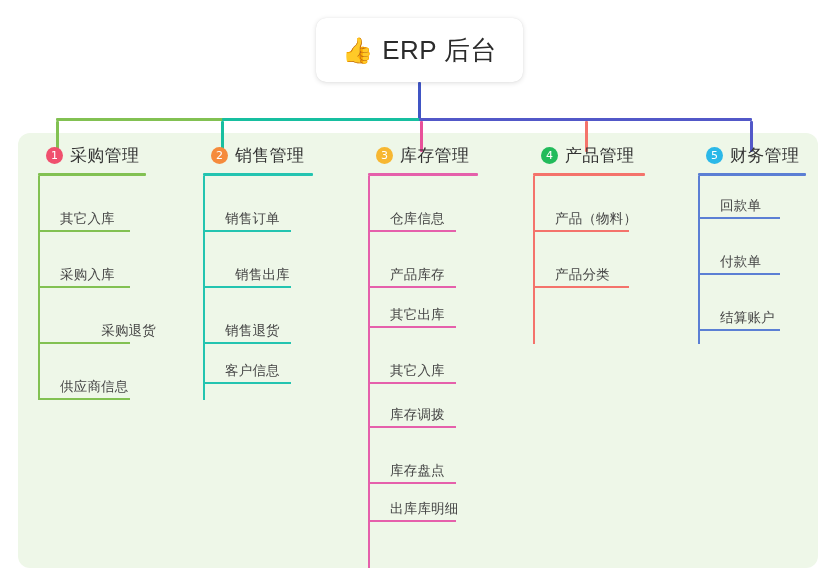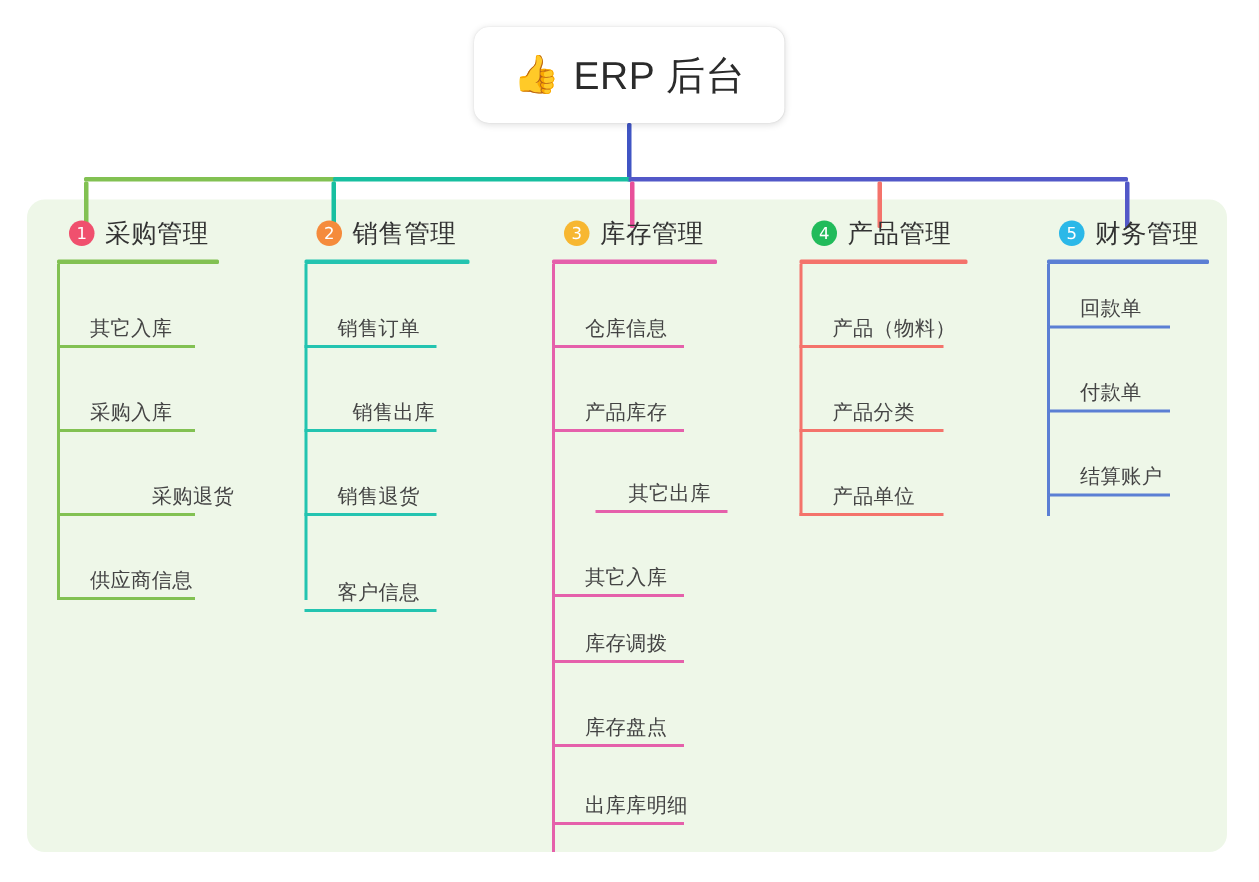--- a/index.html
+++ b/index.html
@@ -215,21 +215,21 @@
             <div class="leaf-rule" style="background: rgb(35, 196, 176); width: 88px;"></div>
           </div>
           <div class="leaf" style="height: 56px; padding-left: 32px;">
             <span class="leaf-label">销售出库</span>
             <div class="leaf-rule" style="background: rgb(35, 196, 176); width: 88px;"></div>
           </div>
           <div class="leaf" style="height: 56px;">
             <span class="leaf-label">销售退货</span>
             <div class="leaf-rule" style="background: rgb(35, 196, 176); width: 88px;"></div>
           </div>
-          <div class="leaf" style="height: 64px; text-align: center;">
+          <div class="leaf" style="height: 40px; text-align: center;">
             <span class="leaf-label">客户信息</span>
             <div class="leaf-rule" style="background: rgb(35, 196, 176); width: 88px;"></div>
           </div>
         </div>
       </div>
       <div class="column" style="left: 368px; top: 143px; width: 120px;">
         <div class="col-head">
           <span class="badge" style="background: rgb(247, 183, 49);">3</span>
           <span class="col-title">库存管理</span>
         </div>
@@ -237,60 +237,56 @@
         <div class="leaves" style="height: 392px;">
           <div class="spine" style="background: rgb(229, 96, 171); height: 392px;"></div>
           <div class="leaf" style="height: 56px;">
             <span class="leaf-label">仓库信息</span>
             <div class="leaf-rule" style="background: rgb(229, 96, 171); width: 88px;"></div>
           </div>
           <div class="leaf" style="height: 56px;">
             <span class="leaf-label">产品库存</span>
             <div class="leaf-rule" style="background: rgb(229, 96, 171); width: 88px;"></div>
           </div>
-          <div class="leaf" style="height: 54px; margin-left: 29px;">
+          <div class="leaf" style="height: 40px;">
             <span class="leaf-label">其它出库</span>
             <div class="leaf-rule" style="background: rgb(229, 96, 171); width: 88px;"></div>
           </div>
           <div class="leaf" style="height: 56px;">
             <span class="leaf-label">其它入库</span>
             <div class="leaf-rule" style="background: rgb(229, 96, 171); width: 88px;"></div>
           </div>
           <div class="leaf" style="height: 44px;">
             <span class="leaf-label">库存调拨</span>
             <div class="leaf-rule" style="background: rgb(229, 96, 171); width: 88px;"></div>
           </div>
           <div class="leaf" style="height: 56px;">
             <span class="leaf-label">库存盘点</span>
             <div class="leaf-rule" style="background: rgb(229, 96, 171); width: 88px;"></div>
           </div>
-          <div class="leaf" style="height: 52px;">
+          <div class="leaf" style="height: 38px;">
             <span class="leaf-label">出库库明细</span>
             <div class="leaf-rule" style="background: rgb(229, 96, 171); width: 88px;"></div>
           </div>
         </div>
       </div>
       <div class="column" style="left: 533px; top: 143px; width: 122px;">
         <div class="col-head">
           <span class="badge" style="background: rgb(34, 187, 91);">4</span>
           <span class="col-title">产品管理</span>
         </div>
         <div class="head-rule" style="background: rgb(244, 115, 107); width: 112px;"></div>
         <div class="leaves" style="height: 168px;">
           <div class="spine" style="background: rgb(244, 115, 107); height: 168px;"></div>
           <div class="leaf" style="height: 56px;">
             <span class="leaf-label">产品（物料）</span>
             <div class="leaf-rule" style="background: rgb(244, 115, 107); width: 96px;"></div>
           </div>
           <div class="leaf" style="height: 56px;">
             <span class="leaf-label">产品分类</span>
-            <div class="leaf-rule" style="background: rgb(244, 115, 107); width: 96px;"></div>
-          </div>
-          <div class="leaf" style="height: 56px;">
-            <span class="leaf-label">产品单位</span>
             <div class="leaf-rule" style="background: rgb(244, 115, 107); width: 96px;"></div>
           </div>
         </div>
       </div>
       <div class="column" style="left: 698px; top: 143px; width: 118px;">
         <div class="col-head">
           <span class="badge" style="background: rgb(43, 184, 232);">5</span>
           <span class="col-title">财务管理</span>
         </div>
         <div class="head-rule" style="background: rgb(91, 127, 212); width: 108px;"></div>

